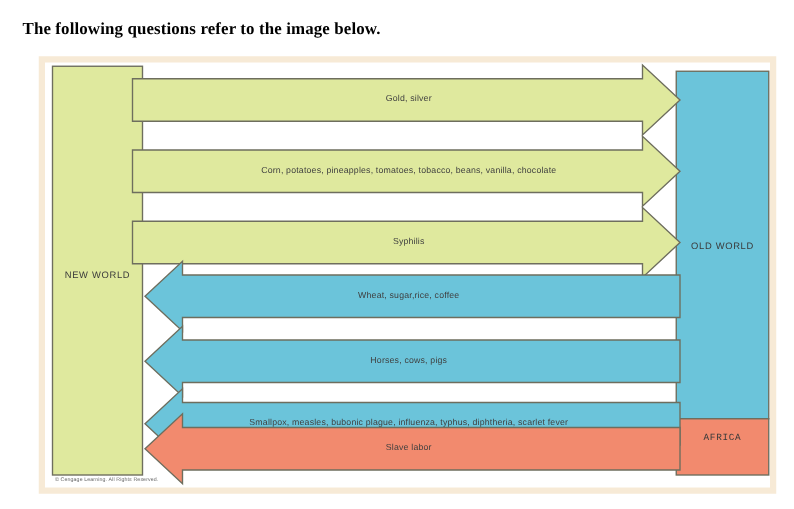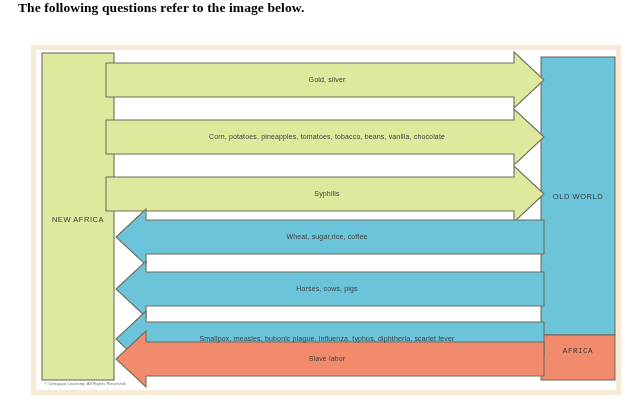--- a/index.html
+++ b/index.html
@@ -12,21 +12,21 @@
     height: 407px;
     background: #ffffff;
     font-family: "Liberation Sans", sans-serif;
     overflow: hidden;
   }
 
   
   .page-heading {
     position: absolute;
     left: 18px;
-    top: 0;
+    top: 15px;
     font-family: "Liberation Serif", serif;
     font-weight: bold;
     font-size: 13.5px;
     color: #000000;
     letter-spacing: 0.1px;
     white-space: nowrap;
   }
 
   
   .figure-frame {
@@ -125,21 +125,21 @@
 
       <path d="M 110 222 L 110 211 L 80 239 L 110 267 L 110 256 L 508 256 L 508 222 Z" fill="#6bc4da" stroke="#6e6e5e" stroke-width="1.1" stroke-linejoin="miter"></path>
 
       <path d="M 110 272 L 110 261 L 80 289 L 110 317 L 110 306 L 508 306 L 508 272 Z" fill="#6bc4da" stroke="#6e6e5e" stroke-width="1.1" stroke-linejoin="miter"></path>
 
       <path d="M 110 292 L 110 281 L 80 309 L 110 337 L 110 326 L 508 326 L 508 292 Z" fill="#f28a6e" stroke="#6e6e5e" stroke-width="1.1" stroke-linejoin="miter"></path>
 
     </svg>
   </div>
 
-  <div class="region-label label-new-world">NEW AFRICA</div>
+  <div class="region-label label-new-world">NEW WORLD</div>
 
   <div class="region-label label-old-world">OLD WORLD</div>
 
   <div class="region-label label-africa">AFRICA</div>
 
   <div class="flow-caption" style="top:26px;">Gold, silver</div>
 
   <div class="flow-caption" style="top:83px;">Corn, potatoes, pineapples, tomatoes, tobacco, beans, vanilla, chocolate</div>
 
   <div class="flow-caption" style="top:140px;">Syphilis</div>

